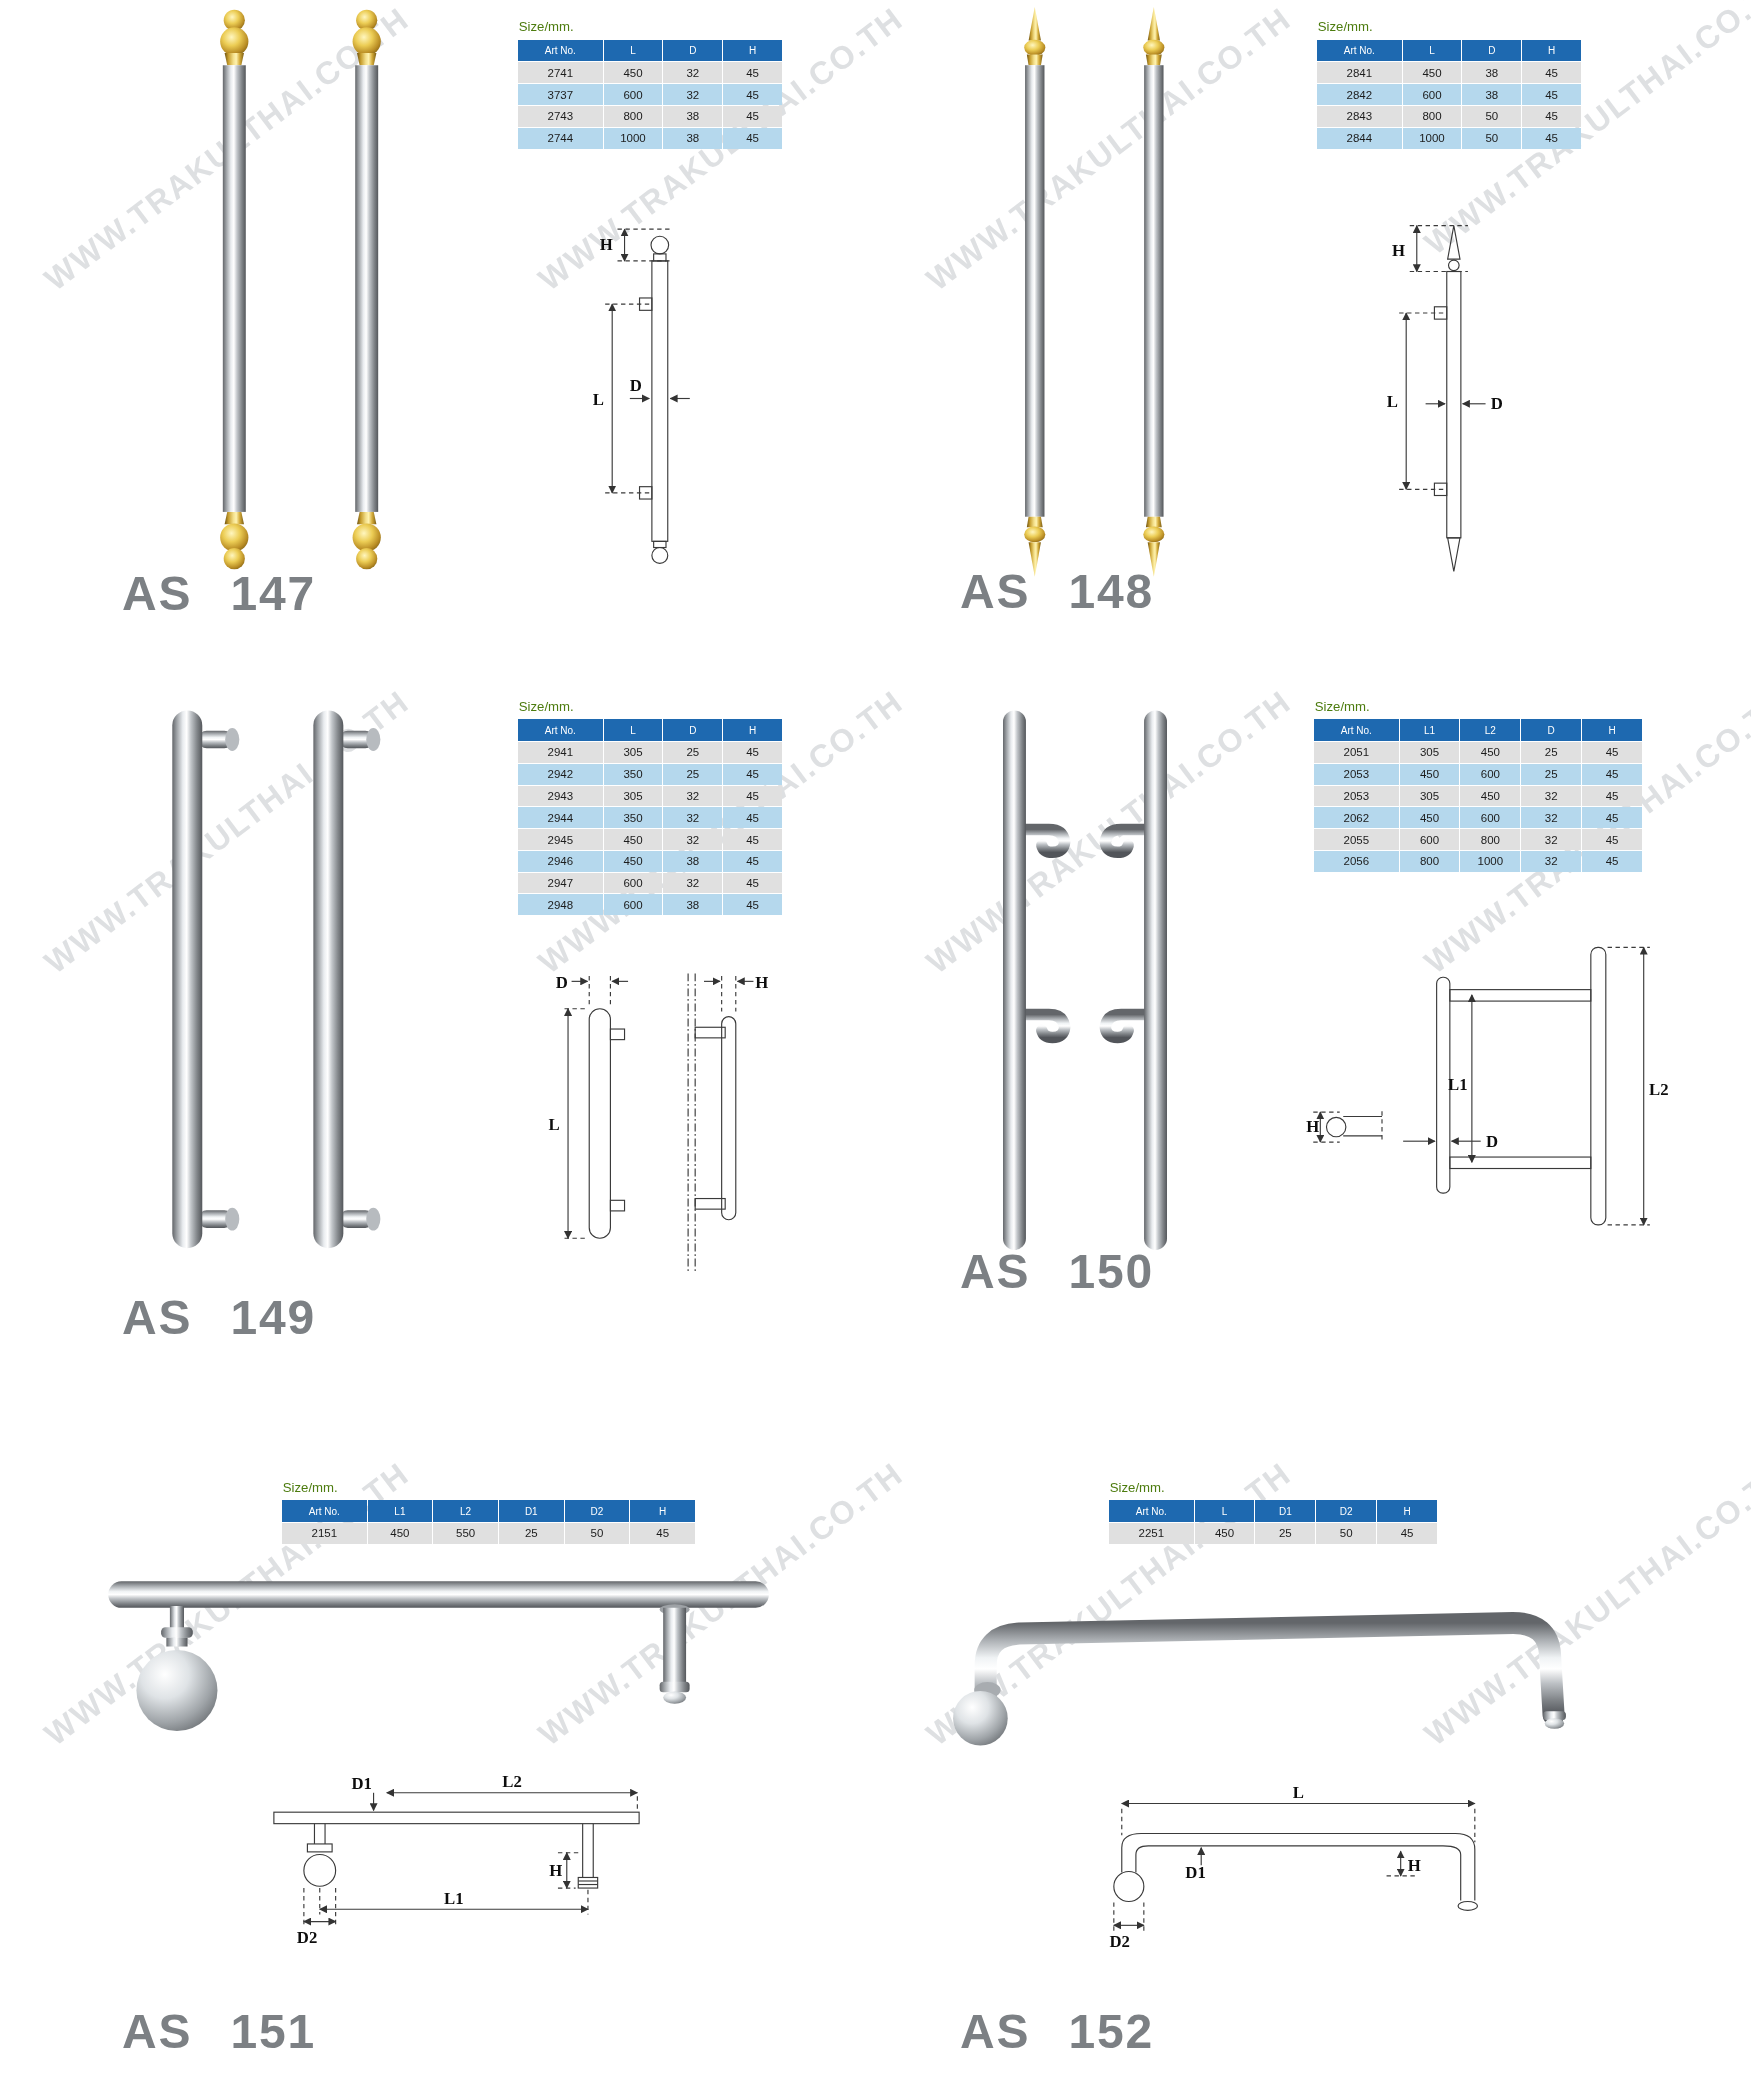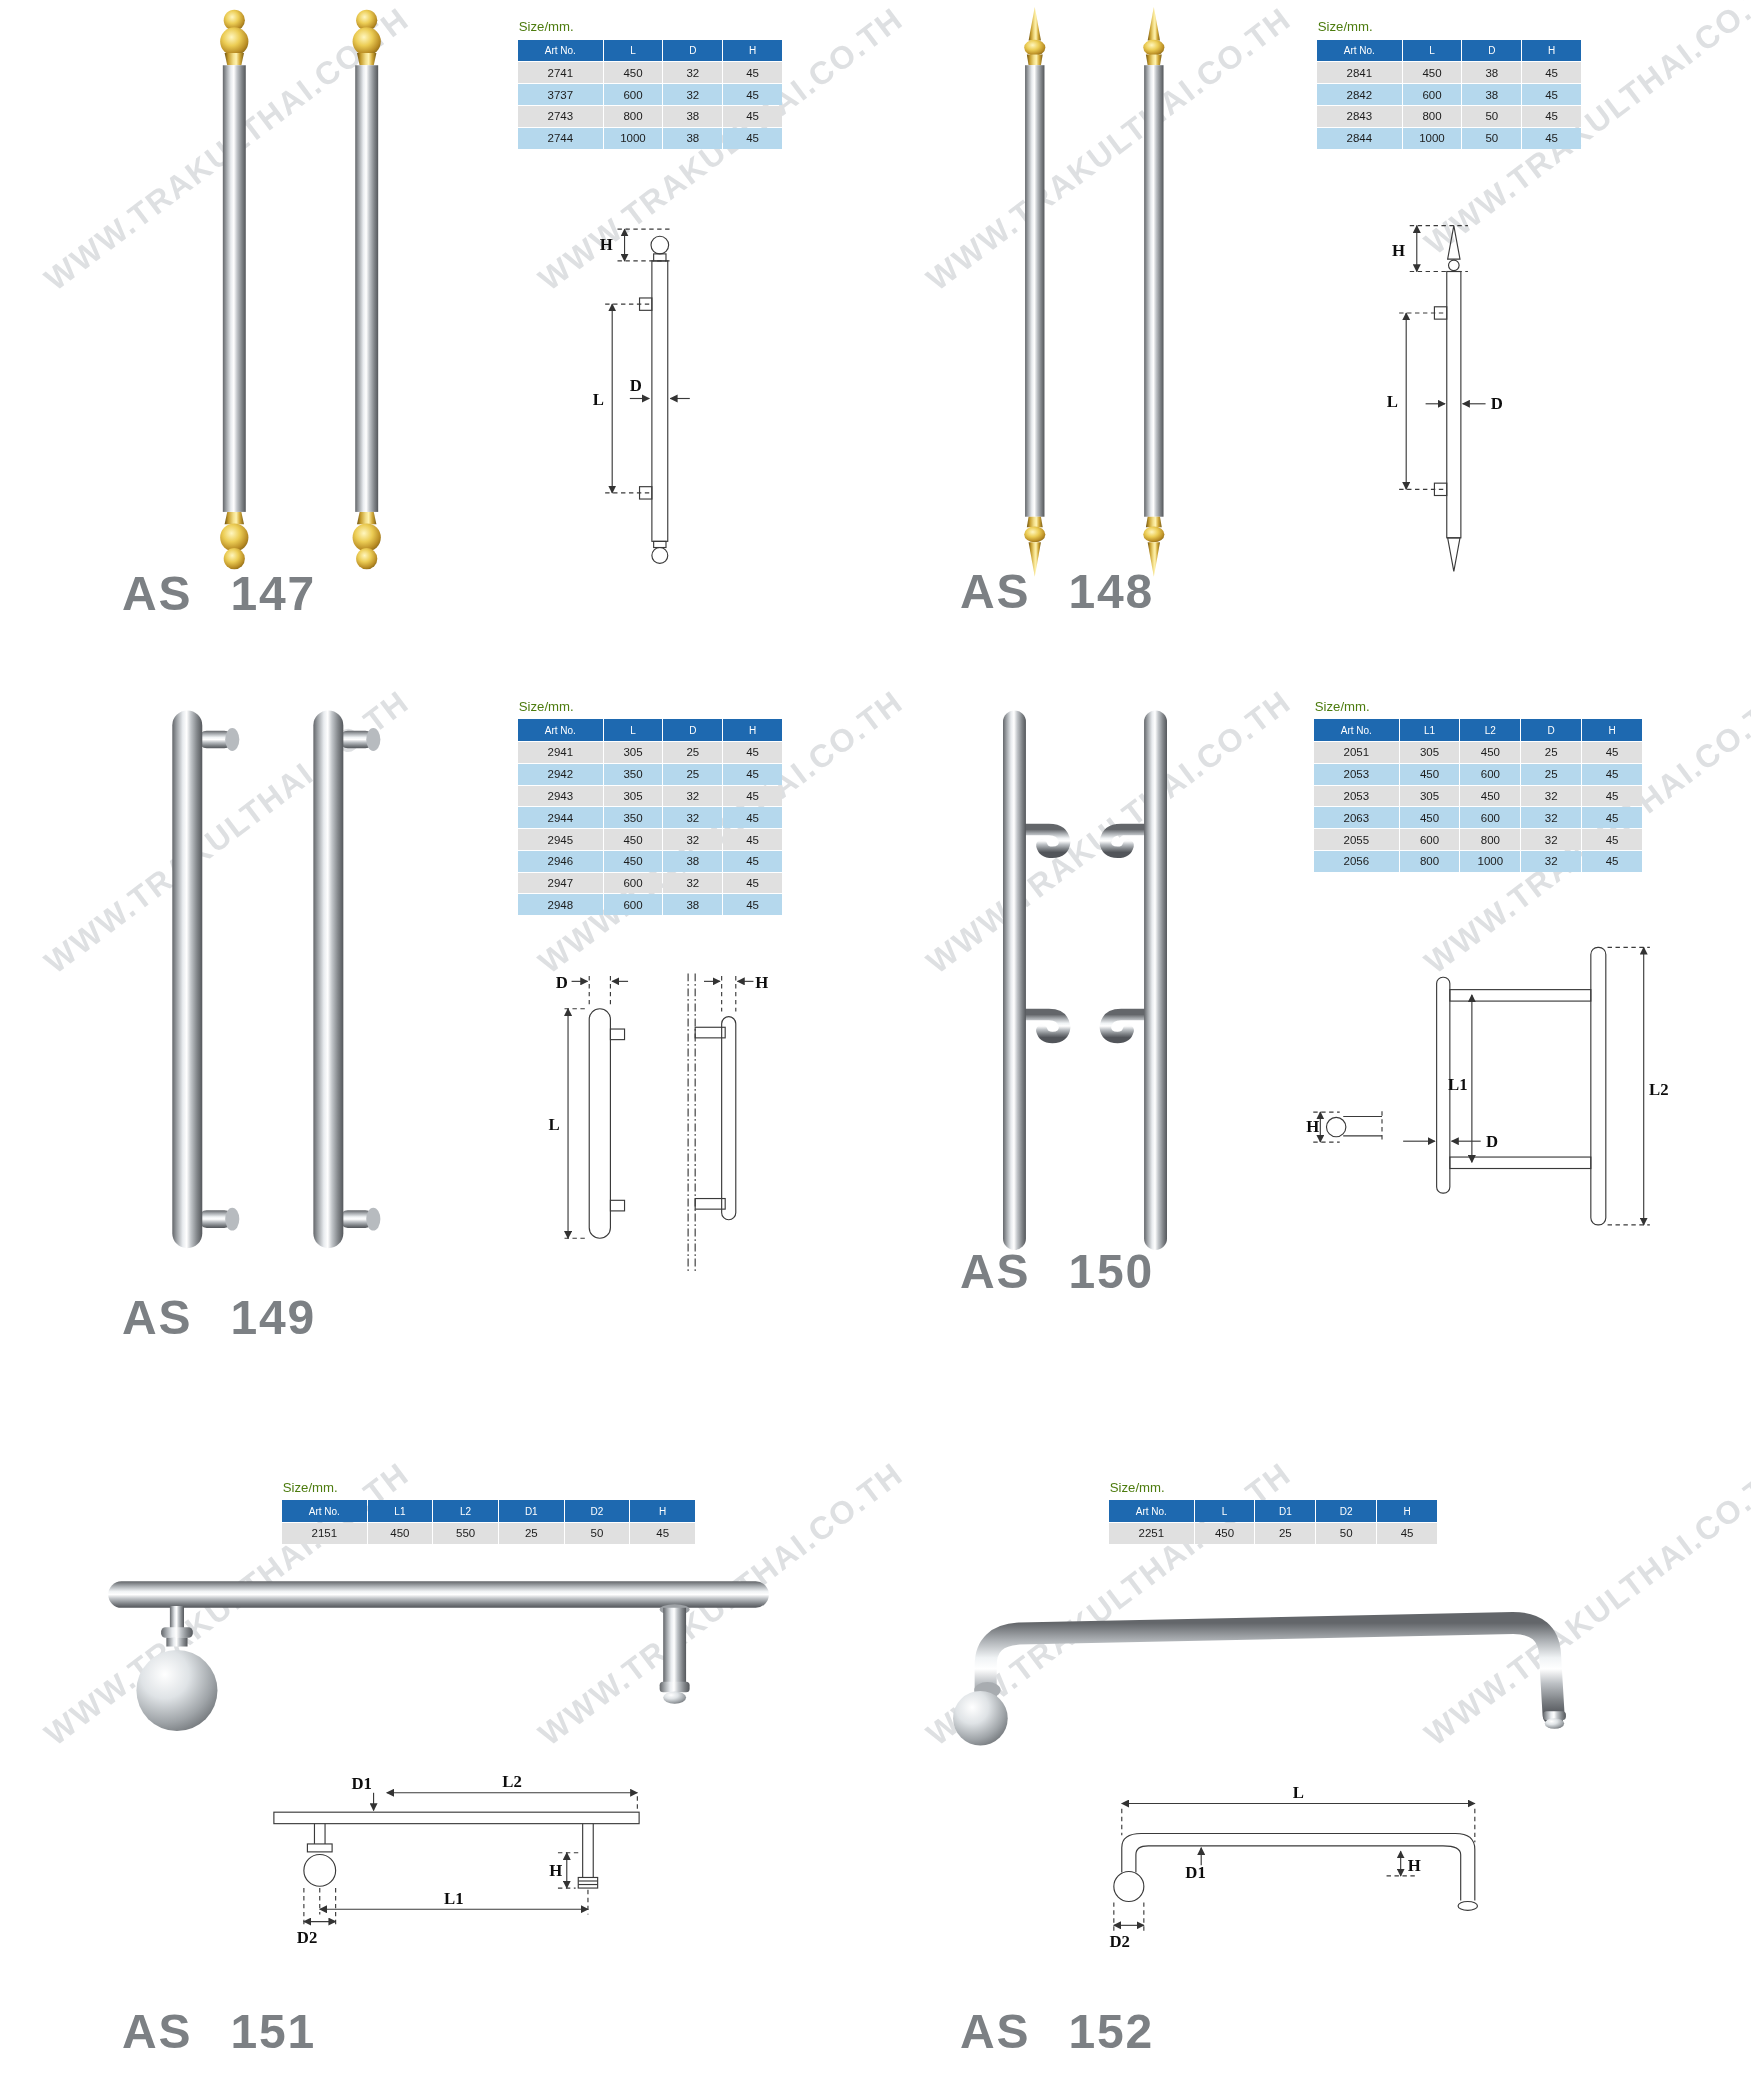--- a/index.html
+++ b/index.html
@@ -403,21 +403,21 @@
             <td>45</td>
           </tr>
           <tr>
             <td>2053</td>
             <td>305</td>
             <td>450</td>
             <td>32</td>
             <td>45</td>
           </tr>
           <tr>
-            <td>2063</td>
+            <td>2062</td>
             <td>450</td>
             <td>600</td>
             <td>32</td>
             <td>45</td>
           </tr>
           <tr>
             <td>2055</td>
             <td>600</td>
             <td>800</td>
             <td>32</td>

